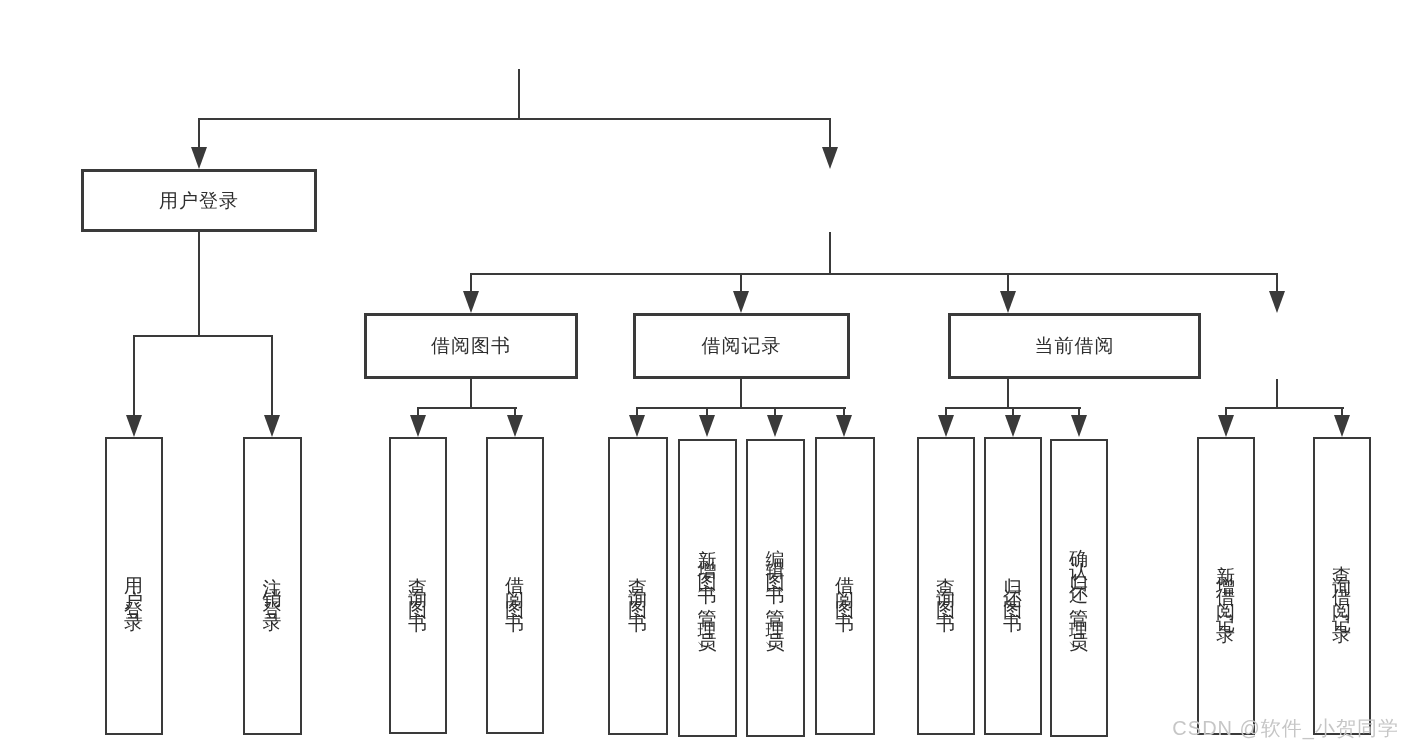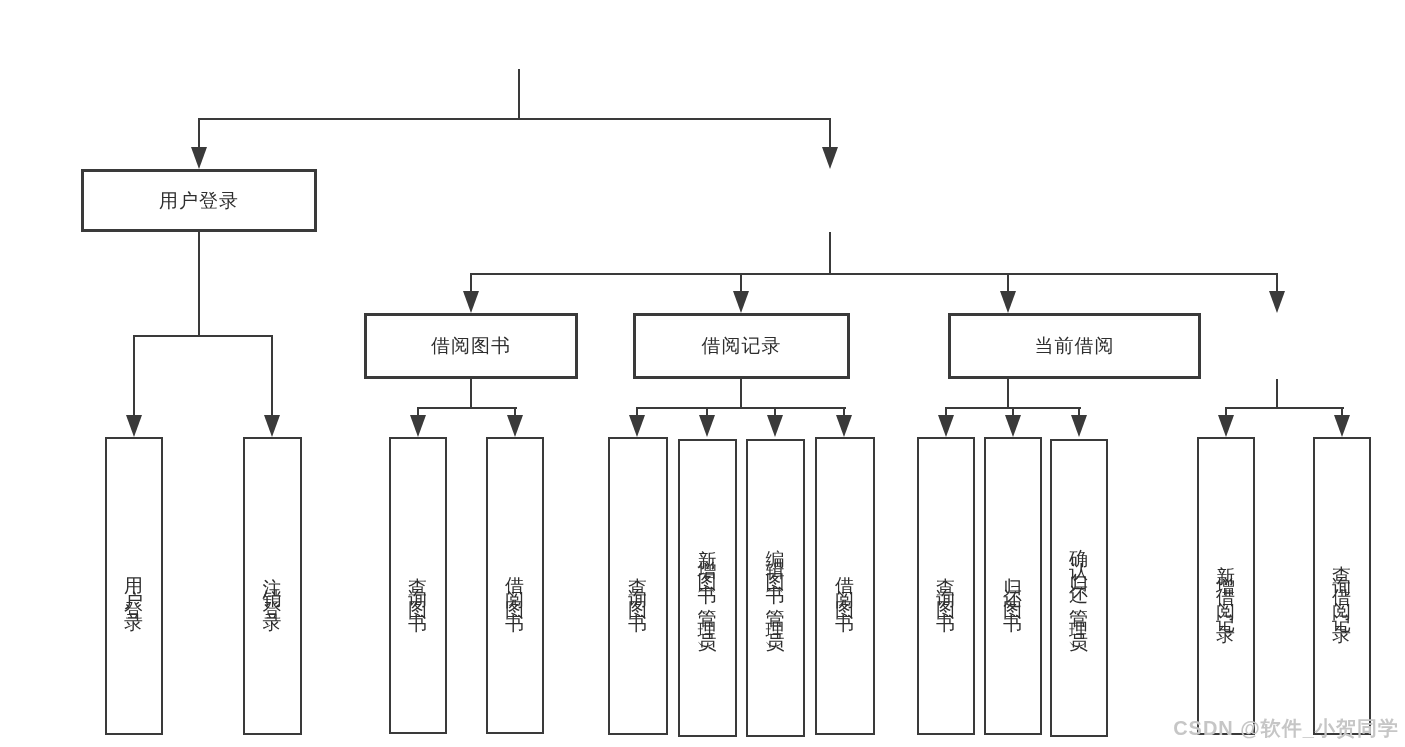--- a/index.html
+++ b/index.html
@@ -19,21 +19,21 @@
   }
   .hline{position:absolute;height:2px;background:#3a3a3a;z-index:1;}
   .vline{position:absolute;width:2px;background:#3a3a3a;z-index:1;}
   .arrow{
     position:absolute;width:0;height:0;z-index:1;
     border-left:8px solid transparent;border-right:8px solid transparent;
     border-top:22px solid #3a3a3a;
   }
   .watermark{
     position:absolute;right:6px;bottom:5px;z-index:5;
-    font-size:20px;color:#c6c6c6;letter-spacing:1px;font-weight:bold;
+    font-size:20px;color:#c6c6c6;letter-spacing:1px;
   }
 </style>
 </head>
 <body>
 
 <div id="canvas">
 
 
   <div class="vline" style="left:518px;top:69px;height:50px;"></div>
   <div class="hline" style="left:198px;top:118px;width:633px;"></div>

